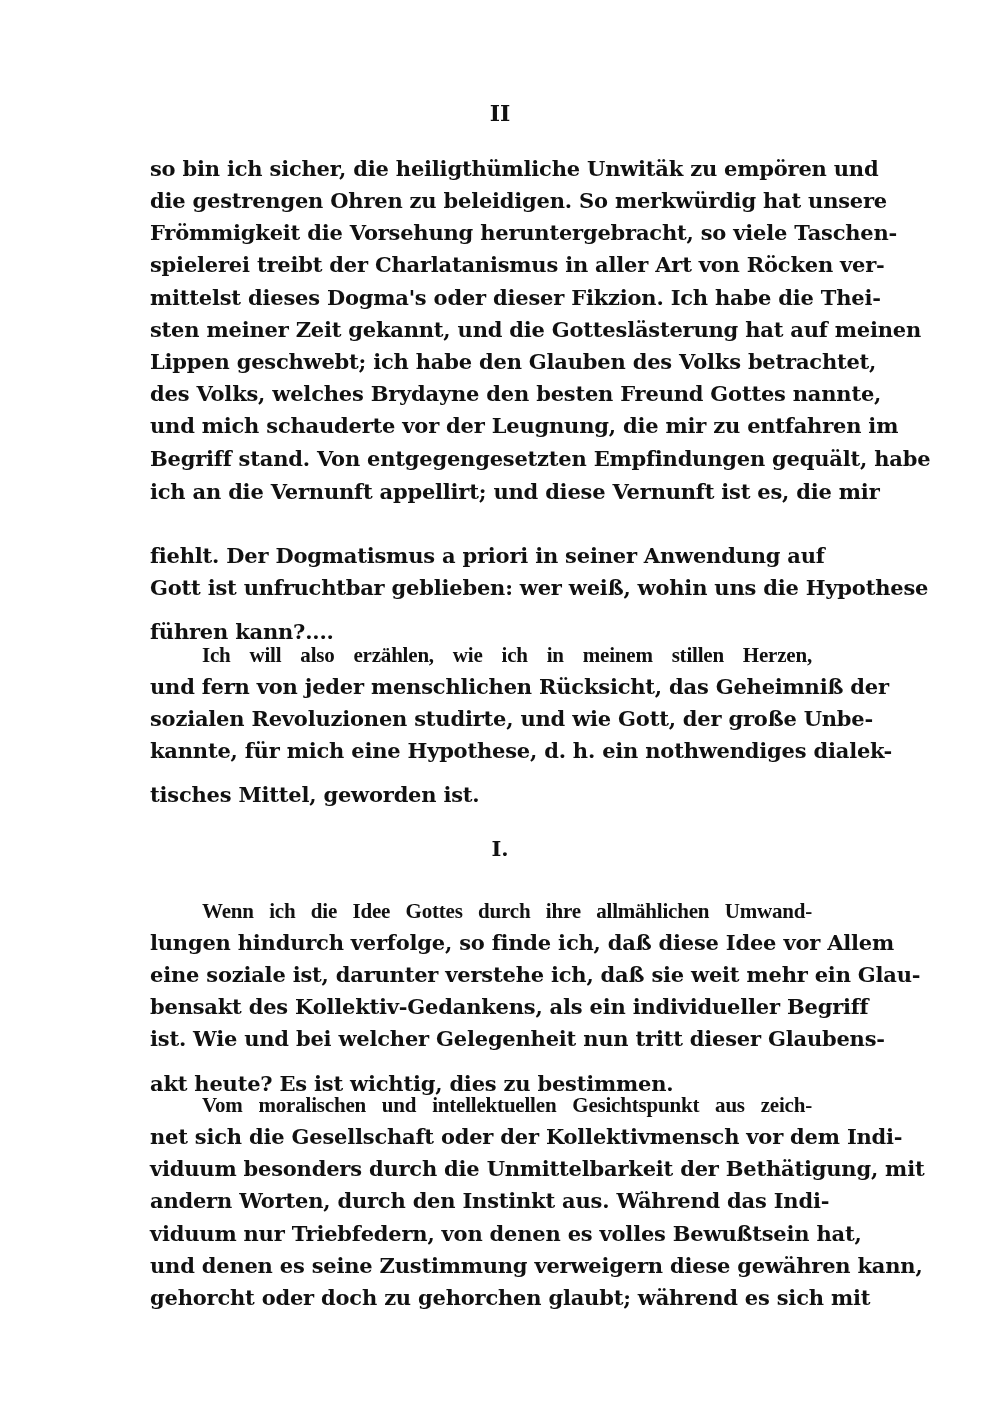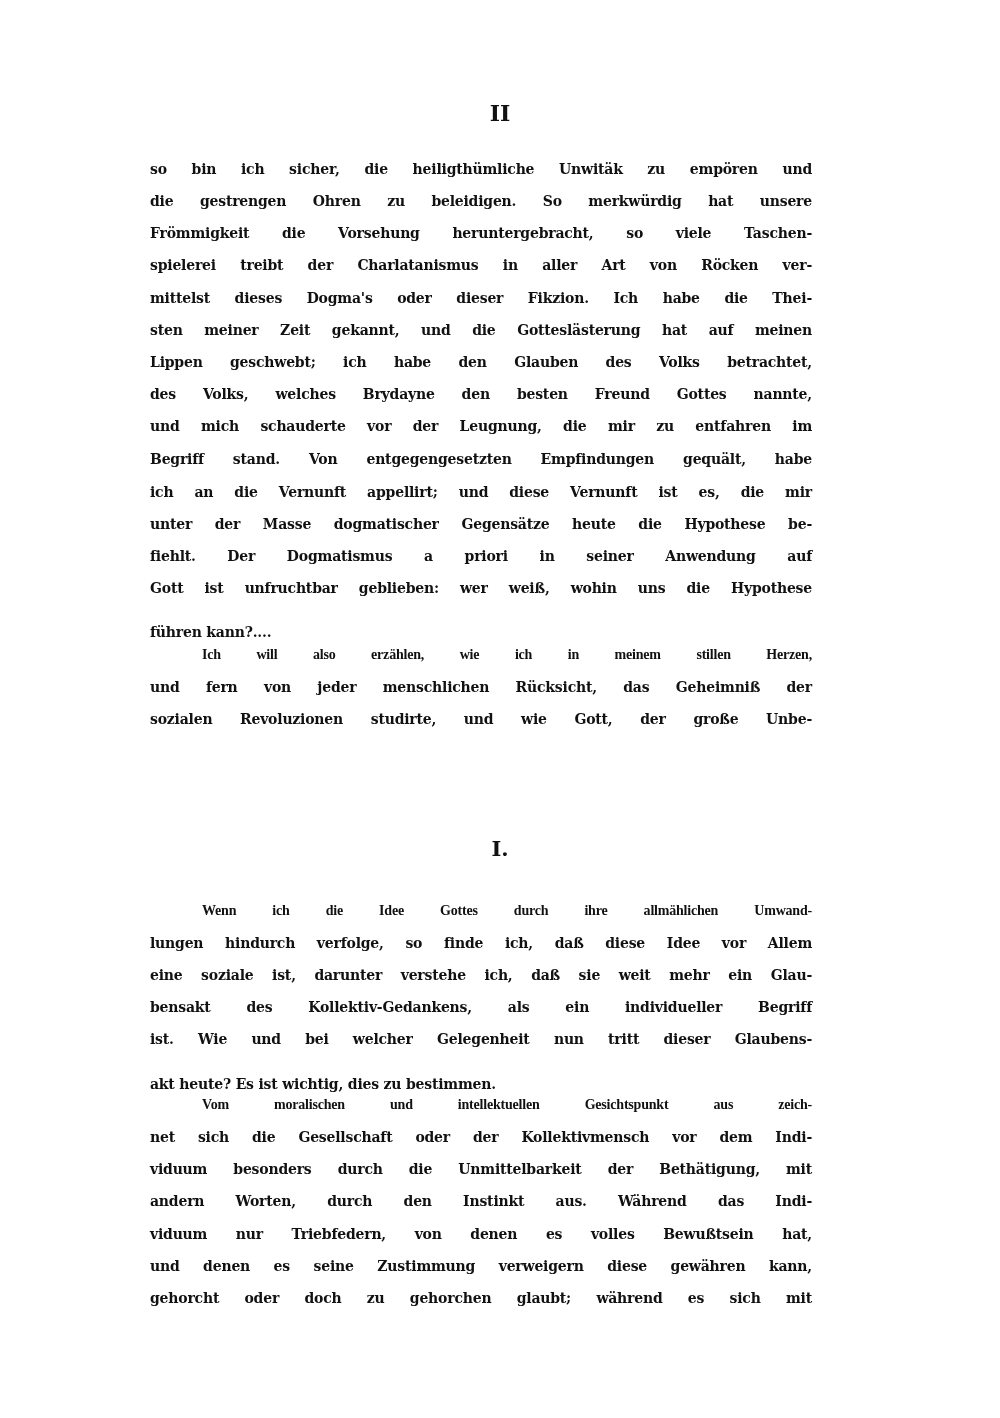--- a/index.html
+++ b/index.html
@@ -4,21 +4,21 @@
 <style>
   html, body { margin: 0; padding: 0; background: #ffffff; }
   body { width: 1000px; height: 1418px; position: relative; overflow: hidden; }
   .page { position: absolute; left: 0; top: 0; width: 930px; height: 1418px; background: #fff; border-radius: 11px; }
   .pagenum {
     position: absolute; top: 100px; left: 0; width: 1000px; text-align: center;
     font-family: "DejaVu Serif", serif; font-weight: bold; font-size: 22px; color: #111;
   }
   .line {
     position: absolute; left: 150px; width: 662px;
-    font-family: "DejaVu Serif", serif; font-weight: bold; font-size: 14px;
+    font-family: "DejaVu Serif", serif; font-weight: bold; font-size: 21px;
     color: #111; white-space: nowrap; text-align: justify; text-align-last: justify;
     line-height: 24px; letter-spacing: -0.2px;
   }
   .line.last { text-align-last: left; margin-top: 12px; }
   .line.indent { left: 202px; width: 610px; font-family: Liberation Serif, serif; }
   .heading {
     position: absolute; top: 836px; left: 0; width: 1000px; text-align: center;
     font-family: "DejaVu Serif", serif; font-weight: bold; font-size: 21px; color: #111;
   }
 </style>
@@ -32,28 +32,29 @@
   <div class="line" style="top:189px">die gestrengen Ohren zu beleidigen. So merkwürdig hat unsere</div>
   <div class="line" style="top:221px">Frömmigkeit die Vorsehung heruntergebracht, so viele Taschen-</div>
   <div class="line" style="top:253px">spielerei treibt der Charlatanismus in aller Art von Röcken ver-</div>
   <div class="line" style="top:286px">mittelst dieses Dogma's oder dieser Fikzion. Ich habe die Thei-</div>
   <div class="line" style="top:318px">sten meiner Zeit gekannt, und die Gotteslästerung hat auf meinen</div>
   <div class="line" style="top:350px">Lippen geschwebt; ich habe den Glauben des Volks betrachtet,</div>
   <div class="line" style="top:382px">des Volks, welches Brydayne den besten Freund Gottes nannte,</div>
   <div class="line" style="top:414px">und mich schauderte vor der Leugnung, die mir zu entfahren im</div>
   <div class="line" style="top:480px">ich an die Vernunft appellirt; und diese Vernunft ist es, die mir</div>
   <div class="line" style="top:447px">Begriff stand. Von entgegengesetzten Empfindungen gequält, habe</div>
-  <div class="line" style="top:512px">unter der Masse dogmatischer Gegensätze heute die Hypothese be-</div>
   <div class="line" style="top:544px">fiehlt. Der Dogmatismus a priori in seiner Anwendung auf</div>
   <div class="line" style="top:576px">Gott ist unfruchtbar geblieben: wer weiß, wohin uns die Hypothese</div>
   <div class="line last" style="top:608px">führen kann?....</div>
 
   <div class="line indent" style="top:643px">Ich will also erzählen, wie ich in meinem stillen Herzen,</div>
   <div class="line" style="top:675px">und fern von jeder menschlichen Rücksicht, das Geheimniß der</div>
   <div class="line" style="top:707px">sozialen Revoluzionen studirte, und wie Gott, der große Unbe-</div>
+  <div class="line" style="top:739px">kannte, für mich eine Hypothese, d. h. ein nothwendiges dialek-</div>
+  <div class="line last" style="top:771px">tisches Mittel, geworden ist.</div>
 
   <div class="heading">I.</div>
 
   <div class="line indent" style="top:899px">Wenn ich die Idee Gottes durch ihre allmählichen Umwand-</div>
   <div class="line" style="top:931px">lungen hindurch verfolge, so finde ich, daß diese Idee vor Allem</div>
   <div class="line" style="top:963px">eine soziale ist, darunter verstehe ich, daß sie weit mehr ein Glau-</div>
   <div class="line" style="top:995px">bensakt des Kollektiv-Gedankens, als ein individueller Begriff</div>
   <div class="line" style="top:1027px">ist. Wie und bei welcher Gelegenheit nun tritt dieser Glaubens-</div>
   <div class="line last" style="top:1060px">akt heute? Es ist wichtig, dies zu bestimmen.</div>
 

